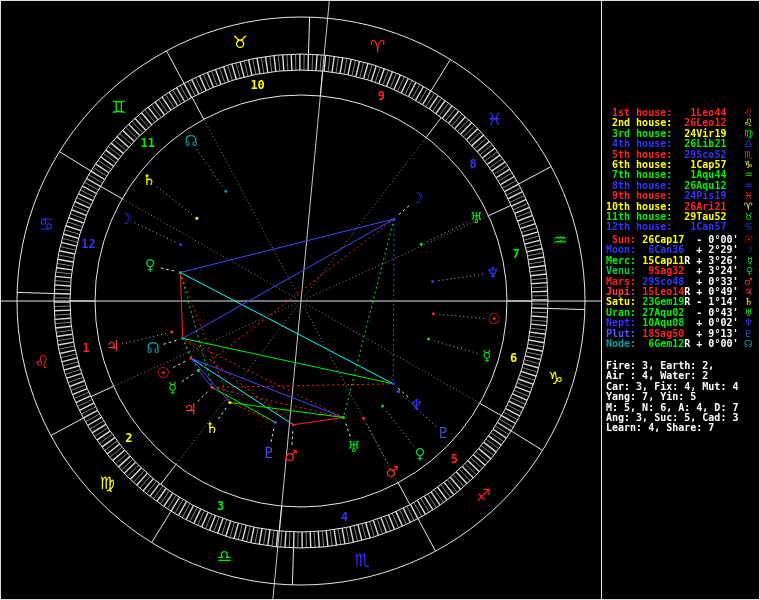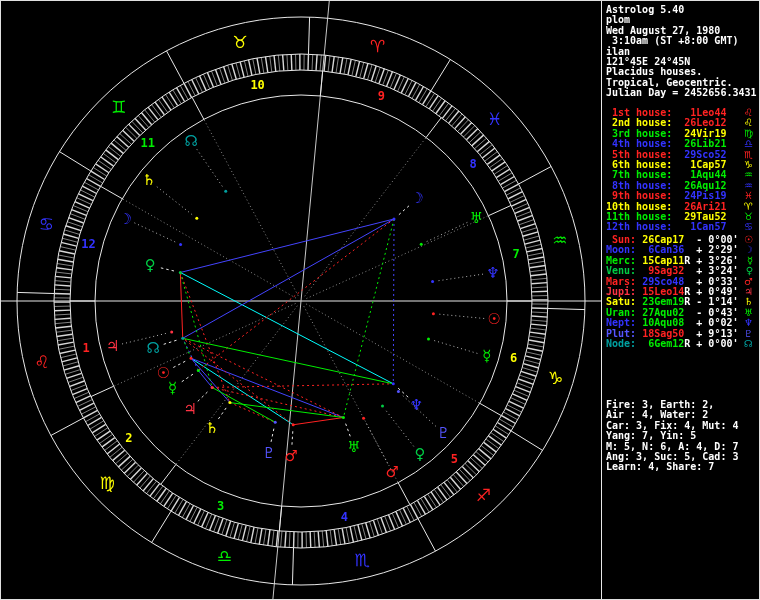--- a/index.html
+++ b/index.html
@@ -7,21 +7,21 @@
           border:1px solid #e0e0e0;box-sizing:border-box;
           font-family:"DejaVu Sans Mono","Liberation Mono",monospace;}
   #wheel-area{position:absolute;left:0;top:0;width:600px;height:598px;}
   #sidebar{position:absolute;left:600px;top:0;width:158px;height:598px;
            border-left:1px solid #e8e8e8;box-sizing:border-box;background:#000;}
   .mono{font-family:"DejaVu Sans Mono","Liberation Mono",monospace;font-size:10px;
         font-weight:bold;line-height:10.4px;white-space:pre;color:#fff;}
   #hdr{position:absolute;left:4px;top:4px;}
   #houses{position:absolute;left:4px;top:107px;right:2px;}
   #planets{position:absolute;left:4px;top:234px;right:2px;}
-  #stats{position:absolute;left:4px;top:360px;margin-top:39px;}
+  #stats{position:absolute;left:4px;top:360px;}
   .srow{position:relative;height:10.4px;}
   .srow .g{position:absolute;right:4px;top:0;font-family:"DejaVu Sans",sans-serif;
            font-weight:bold;font-size:10px;}
   svg text{font-weight:bold;}
   .sign-g{font-family:"DejaVu Sans",sans-serif;font-size:17px;}
   .pl-g{font-family:"DejaVu Sans",sans-serif;font-size:15px;}
   .hnum{font-family:"DejaVu Sans Mono","Liberation Mono",monospace;font-size:12px;}
 </style>
 </head>
 <body>
@@ -538,18 +538,17 @@
         <text x="267.77368792324734" y="451.6128781137399" fill="#5555ff" text-anchor="middle" dominant-baseline="central" class="pl-g">♇</text>
         <line x1="195.86860760733128" y1="148.3007807588844" x2="223.03331866628835" y2="187.87449012613195" stroke="#b8b8b8" stroke-width="1" stroke-dasharray="1,3"></line>
         <line x1="162.66475909225534" y1="343.3016351286154" x2="176.0167964027305" y2="339.0917539355555" stroke="#e8e8e8" stroke-width="1" stroke-dasharray="2.5,3"></line>
         <circle cx="224.73111310747316" cy="190.34784696158493" r="1.5" fill="#00a0a0"></circle>
         <circle cx="181.7390981072199" cy="337.2875191385299" r="1.5" fill="#00a0a0"></circle>
         <text x="190.2092928033819" y="140.05625797404116" fill="#00a0a0" text-anchor="middle" dominant-baseline="central" class="pl-g">☊</text>
         <text x="152.17387263402483" y="346.60939892316236" fill="#00a0a0" text-anchor="middle" dominant-baseline="central" class="pl-g">☊</text>
       </svg>
   </div>
   <div id="sidebar">
-    <div id="hdr" class="mono"><div class="srow">Astrolog 5.40</div><div class="srow">plom</div><div class="srow">Wed August 27, 1980</div><div class="srow"> 3:10am (ST +8:00 GMT)</div><div class="srow">ilan</div><div class="srow">121°45E 24°45N</div><div class="srow">Placidus houses.</div><div class="srow">Tropical, Geocentric.</div><div class="srow">Julian Day = 2452656.3431</div></div>
     <div id="houses" class="mono"><div class="srow"><span style="color:#ff2222"> 1st house:</span><span style="color:#ff2222">   1Leo44</span><span class="g" style="color:#ff2222">♌</span></div><div class="srow"><span style="color:#ffff00"> 2nd house:</span><span style="color:#ff2222">  26Leo12</span><span class="g" style="color:#ffff00">♌</span></div><div class="srow"><span style="color:#00ee00"> 3rd house:</span><span style="color:#ffff00">  24Vir19</span><span class="g" style="color:#00ee00">♍</span></div><div class="srow"><span style="color:#3333ff"> 4th house:</span><span style="color:#00ee00">  26Lib21</span><span class="g" style="color:#3333ff">♎</span></div><div class="srow"><span style="color:#ff2222"> 5th house:</span><span style="color:#3333ff">  29Sco52</span><span class="g" style="color:#ff2222">♏</span></div><div class="srow"><span style="color:#ffff00"> 6th house:</span><span style="color:#ffff00">   1Cap57</span><span class="g" style="color:#ffff00">♑</span></div><div class="srow"><span style="color:#00ee00"> 7th house:</span><span style="color:#00ee00">   1Aqu44</span><span class="g" style="color:#00ee00">♒</span></div><div class="srow"><span style="color:#3333ff"> 8th house:</span><span style="color:#00ee00">  26Aqu12</span><span class="g" style="color:#3333ff">♒</span></div><div class="srow"><span style="color:#ff2222"> 9th house:</span><span style="color:#3333ff">  24Pis19</span><span class="g" style="color:#ff2222">♓</span></div><div class="srow"><span style="color:#ffff00">10th house:</span><span style="color:#ff2222">  26Ari21</span><span class="g" style="color:#ffff00">♈</span></div><div class="srow"><span style="color:#00ee00">11th house:</span><span style="color:#ffff00">  29Tau52</span><span class="g" style="color:#00ee00">♉</span></div><div class="srow"><span style="color:#3333ff">12th house:</span><span style="color:#3333ff">   1Can57</span><span class="g" style="color:#3333ff">♋</span></div></div>
     <div id="planets" class="mono"><div class="srow"><span style="color:#ff2222"> Sun:</span><span style="color:#ffff00"> 26Cap17</span><span style="color:#fff"> </span><span style="color:#fff"> - 0°00'</span><span class="g" style="color:#ff2222">☉</span></div><div class="srow"><span style="color:#3333ff">Moon:</span><span style="color:#3333ff">  6Can36</span><span style="color:#fff"> </span><span style="color:#fff"> + 2°29'</span><span class="g" style="color:#3333ff">☽</span></div><div class="srow"><span style="color:#00ee00">Merc:</span><span style="color:#ffff00"> 15Cap11</span><span style="color:#fff">R</span><span style="color:#fff"> + 3°26'</span><span class="g" style="color:#00ee00">☿</span></div><div class="srow"><span style="color:#00cc44">Venu:</span><span style="color:#ff2222">  9Sag32</span><span style="color:#fff"> </span><span style="color:#fff"> + 3°24'</span><span class="g" style="color:#00cc44">♀</span></div><div class="srow"><span style="color:#ff2222">Mars:</span><span style="color:#3333ff"> 29Sco48</span><span style="color:#fff"> </span><span style="color:#fff"> + 0°33'</span><span class="g" style="color:#ff2222">♂</span></div><div class="srow"><span style="color:#ff3344">Jupi:</span><span style="color:#ff2222"> 15Leo14</span><span style="color:#fff">R</span><span style="color:#fff"> + 0°49'</span><span class="g" style="color:#ff3344">♃</span></div><div class="srow"><span style="color:#ffff00">Satu:</span><span style="color:#00ee00"> 23Gem19</span><span style="color:#fff">R</span><span style="color:#fff"> - 1°14'</span><span class="g" style="color:#ffff00">♄</span></div><div class="srow"><span style="color:#00ee00">Uran:</span><span style="color:#00ee00"> 27Aqu02</span><span style="color:#fff"> </span><span style="color:#fff"> - 0°43'</span><span class="g" style="color:#00ee00">♅</span></div><div class="srow"><span style="color:#3333ff">Nept:</span><span style="color:#00ee00"> 10Aqu08</span><span style="color:#fff"> </span><span style="color:#fff"> + 0°02'</span><span class="g" style="color:#3333ff">♆</span></div><div class="srow"><span style="color:#5555ff">Plut:</span><span style="color:#ff2222"> 18Sag50</span><span style="color:#fff"> </span><span style="color:#fff"> + 9°13'</span><span class="g" style="color:#5555ff">♇</span></div><div class="srow"><span style="color:#00a0a0">Node:</span><span style="color:#00ee00">  6Gem12</span><span style="color:#fff">R</span><span style="color:#fff"> + 0°00'</span><span class="g" style="color:#00a0a0">☊</span></div></div>
     <div id="stats" class="mono"><div class="srow">Fire: 3, Earth: 2,</div><div class="srow">Air : 4, Water: 2</div><div class="srow">Car: 3, Fix: 4, Mut: 4</div><div class="srow">Yang: 7, Yin: 5</div><div class="srow">M: 5, N: 6, A: 4, D: 7</div><div class="srow">Ang: 3, Suc: 5, Cad: 3</div><div class="srow">Learn: 4, Share: 7</div></div>
   </div>
 </div>
 
 </body></html>

